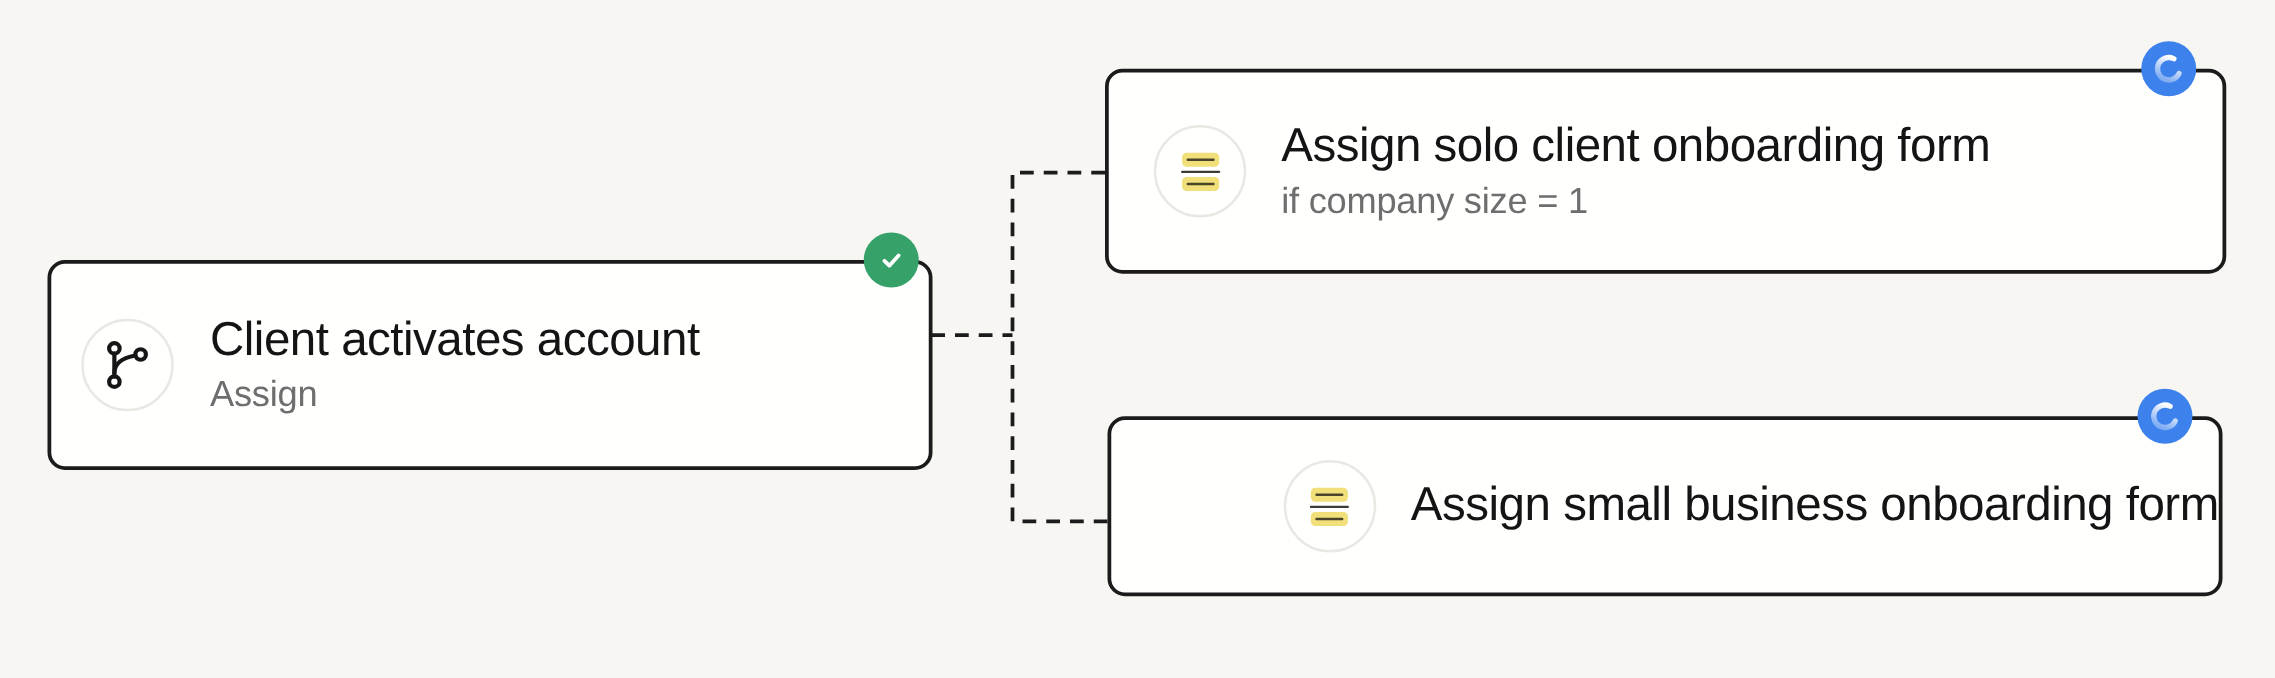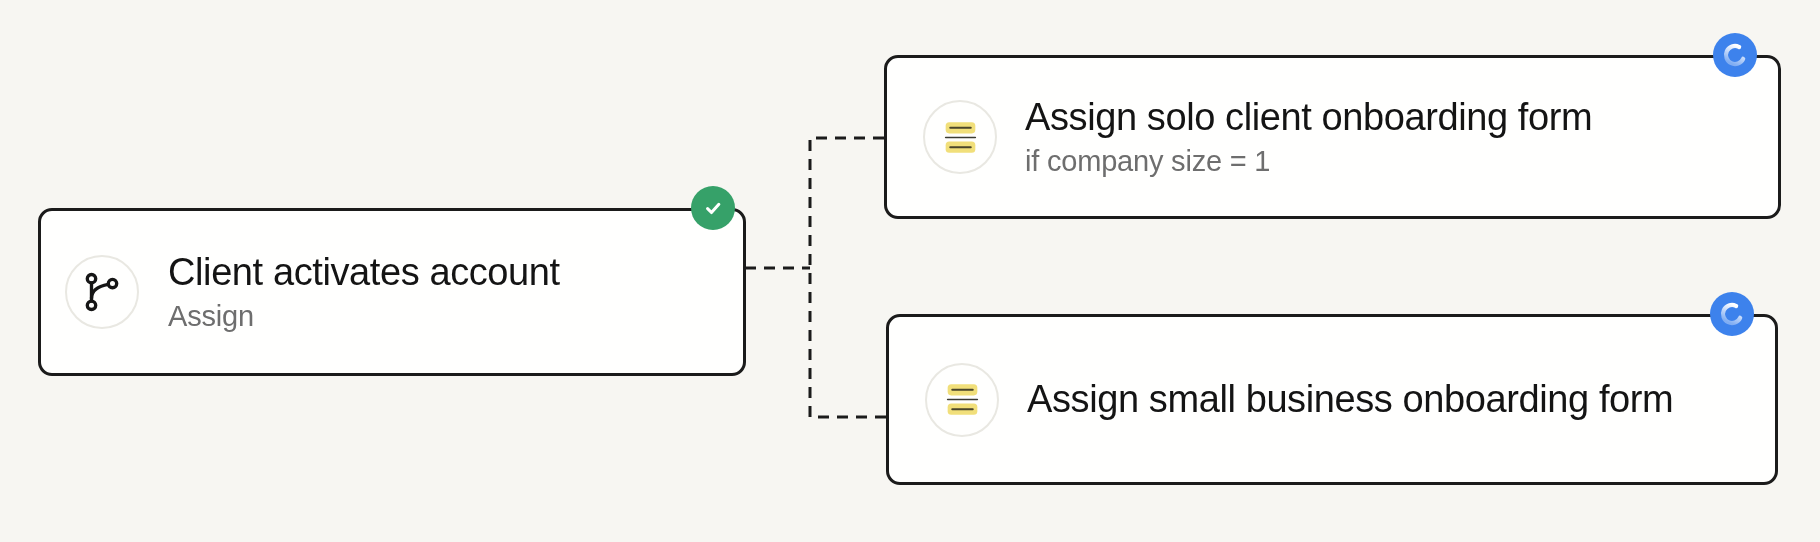--- a/index.html
+++ b/index.html
@@ -19,21 +19,21 @@
     background: #fffffe;
     border: 3px solid #1b1b1b;
     border-radius: 14px;
     box-sizing: border-box;
     display: flex;
     align-items: center;
     cursor: pointer;
   }
   #card-trigger   { left: 38px;  top: 184px; width: 708px; height: 168px; padding-left: 24px; margin-top: 24px; }
   #card-solo      { left: 884px; top: 55px;  width: 897px; height: 164px; padding-left: 36px; }
-  #card-smallbiz  { left: 886px; top: 314px; width: 892px; height: 171px; padding-left: 36px; }
+  #card-smallbiz  { left: 886px; top: 333px; width: 892px; height: 144px; padding-left: 36px; justify-content: flex-end; }
 
   .icon-circle {
     flex: none;
     width: 74px; height: 74px;
     border-radius: 50%;
     border: 2.5px solid #e9e8e2;
     box-sizing: border-box;
     display: flex; align-items: center; justify-content: center;
     background: #fffffe;
   }

